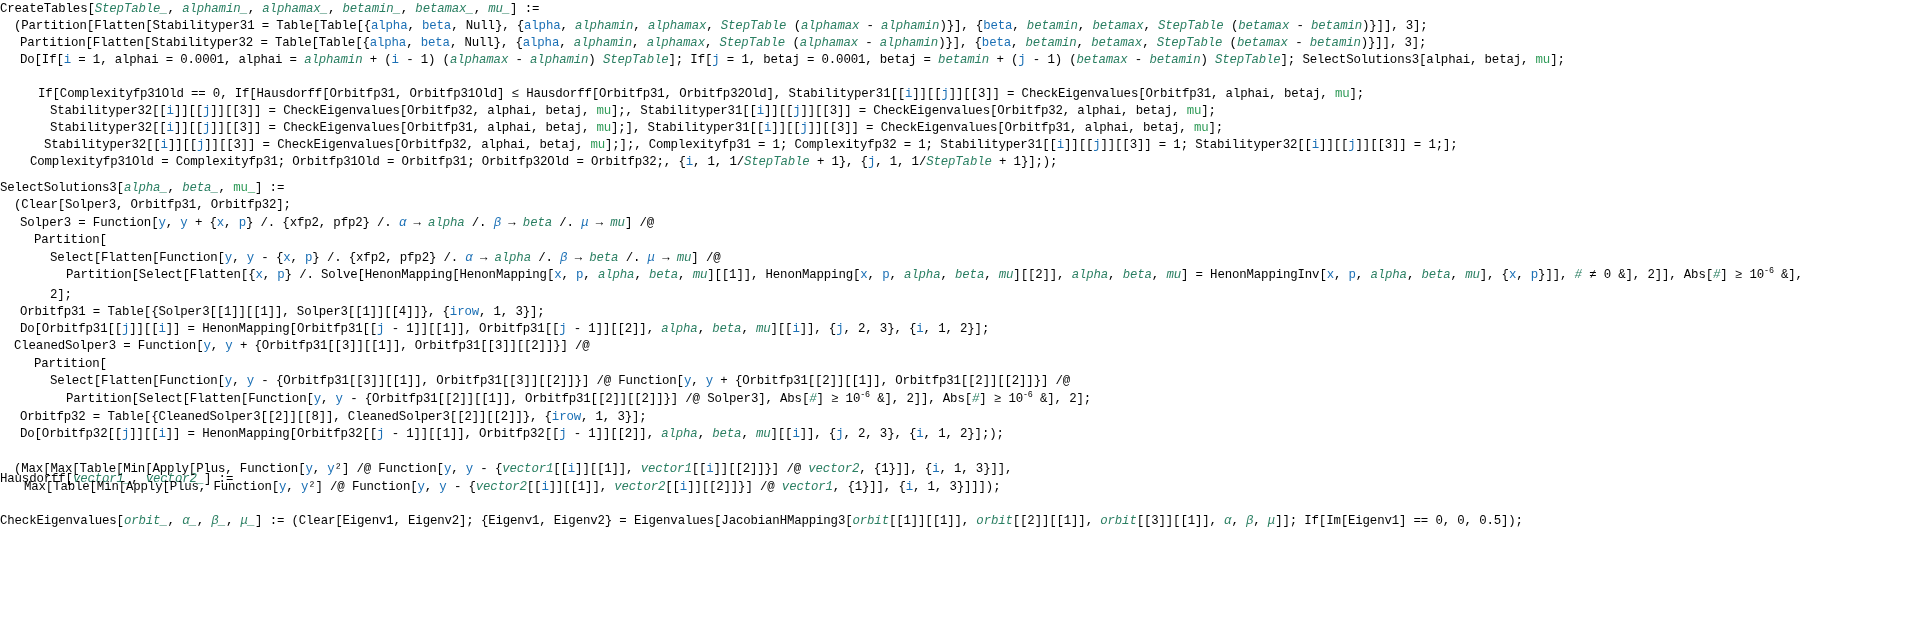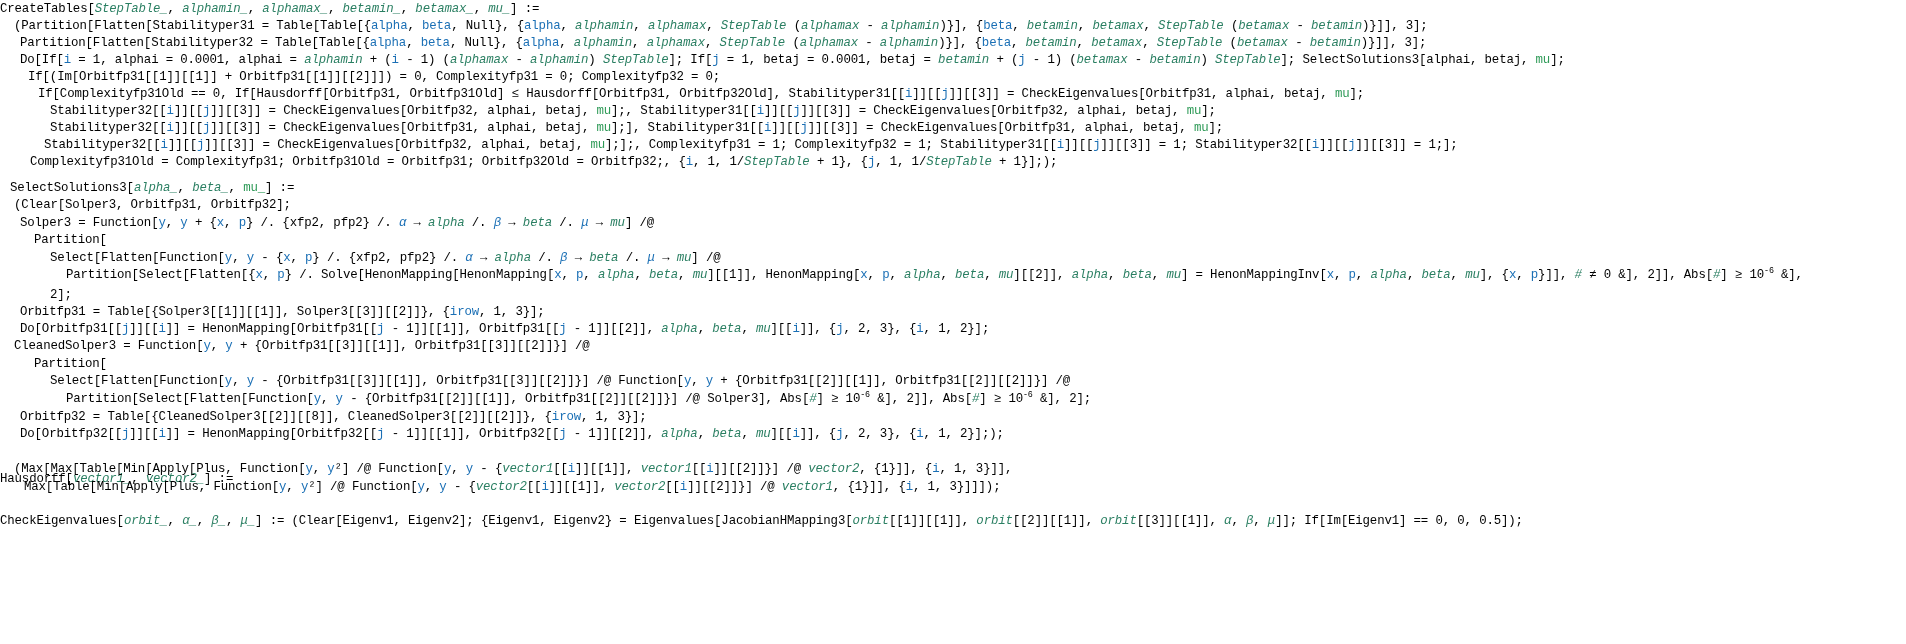--- a/index.html
+++ b/index.html
@@ -47,34 +47,33 @@
   }
 </style>
 </head>
 <body>
 
 <div id="code-surface">
     <div class="code-line" style="top: 2px; left: 0px;"><span class="tok fn">CreateTables</span><span class="tok op">[</span><span class="tok patv">StepTable_</span><span class="tok op">, </span><span class="tok patv">alphamin_</span><span class="tok op">, </span><span class="tok patv">alphamax_</span><span class="tok op">, </span><span class="tok patv">betamin_</span><span class="tok op">, </span><span class="tok patv">betamax_</span><span class="tok op">, </span><span class="tok patv">mu_</span><span class="tok op">] :=</span></div>
     <div class="code-line" style="top: 19px; left: 14px;"><span class="tok fn">(Partition[Flatten[Stabilityper31 = Table[Table[{</span><span class="tok iter">alpha</span><span class="tok op">, </span><span class="tok iter">beta</span><span class="tok op">, Null}, {</span><span class="tok iter">alpha</span><span class="tok op">, </span><span class="tok localv">alphamin</span><span class="tok op">, </span><span class="tok localv">alphamax</span><span class="tok op">, </span><span class="tok localv">StepTable</span><span class="tok op"> (</span><span class="tok localv">alphamax</span><span class="tok op"> - </span><span class="tok localv">alphamin</span><span class="tok op">)}], {</span><span class="tok iter">beta</span><span class="tok op">, </span><span class="tok localv">betamin</span><span class="tok op">, </span><span class="tok localv">betamax</span><span class="tok op">, </span><span class="tok localv">StepTable</span><span class="tok op"> (</span><span class="tok localv">betamax</span><span class="tok op"> - </span><span class="tok localv">betamin</span><span class="tok op">)}]], 3];</span></div>
     <div class="code-line" style="top: 36px; left: 20px;"><span class="tok fn">Partition[Flatten[Stabilityper32 = Table[Table[{</span><span class="tok iter">alpha</span><span class="tok op">, </span><span class="tok iter">beta</span><span class="tok op">, Null}, {</span><span class="tok iter">alpha</span><span class="tok op">, </span><span class="tok localv">alphamin</span><span class="tok op">, </span><span class="tok localv">alphamax</span><span class="tok op">, </span><span class="tok localv">StepTable</span><span class="tok op"> (</span><span class="tok localv">alphamax</span><span class="tok op"> - </span><span class="tok localv">alphamin</span><span class="tok op">)}], {</span><span class="tok iter">beta</span><span class="tok op">, </span><span class="tok localv">betamin</span><span class="tok op">, </span><span class="tok localv">betamax</span><span class="tok op">, </span><span class="tok localv">StepTable</span><span class="tok op"> (</span><span class="tok localv">betamax</span><span class="tok op"> - </span><span class="tok localv">betamin</span><span class="tok op">)}]], 3];</span></div>
     <div class="code-line" style="top: 53px; left: 20px;"><span class="tok fn">Do[If[</span><span class="tok iter">i</span><span class="tok op"> = 1, alphai = 0.0001, alphai = </span><span class="tok localv">alphamin</span><span class="tok op"> + (</span><span class="tok iter">i</span><span class="tok op"> - 1) (</span><span class="tok localv">alphamax</span><span class="tok op"> - </span><span class="tok localv">alphamin</span><span class="tok op">) </span><span class="tok localv">StepTable</span><span class="tok op">]; If[</span><span class="tok iter">j</span><span class="tok op"> = 1, betaj = 0.0001, betaj = </span><span class="tok localv">betamin</span><span class="tok op"> + (</span><span class="tok iter">j</span><span class="tok op"> - 1) (</span><span class="tok localv">betamax</span><span class="tok op"> - </span><span class="tok localv">betamin</span><span class="tok op">) </span><span class="tok localv">StepTable</span><span class="tok op">]; SelectSolutions3[alphai, betaj, </span><span class="tok mu">mu</span><span class="tok op">];</span></div>
-    <div class="code-line" style="top: 70px; left: 28px;"><span class="tok fn">If[(Im[Orbitfp31[[1]][[1]] + Orbitfp31[[1]][[2]]]) = 0, Complexityfp31 = 0; Complexityfp32 = 0;</span></div>
     <div class="code-line" style="top: 87px; left: 38px;"><span class="tok fn">If[Complexityfp31Old == 0, If[Hausdorff[Orbitfp31, Orbitfp31Old] ≤ Hausdorff[Orbitfp31, Orbitfp32Old], Stabilityper31[[</span><span class="tok iter">i</span><span class="tok op">]][[</span><span class="tok iter">j</span><span class="tok op">]][[3]] = CheckEigenvalues[Orbitfp31, alphai, betaj, </span><span class="tok mu">mu</span><span class="tok op">];</span></div>
     <div class="code-line" style="top: 104px; left: 50px;"><span class="tok fn">Stabilityper32[[</span><span class="tok iter">i</span><span class="tok op">]][[</span><span class="tok iter">j</span><span class="tok op">]][[3]] = CheckEigenvalues[Orbitfp32, alphai, betaj, </span><span class="tok mu">mu</span><span class="tok op">];, Stabilityper31[[</span><span class="tok iter">i</span><span class="tok op">]][[</span><span class="tok iter">j</span><span class="tok op">]][[3]] = CheckEigenvalues[Orbitfp32, alphai, betaj, </span><span class="tok mu">mu</span><span class="tok op">];</span></div>
     <div class="code-line" style="top: 121px; left: 50px;"><span class="tok fn">Stabilityper32[[</span><span class="tok iter">i</span><span class="tok op">]][[</span><span class="tok iter">j</span><span class="tok op">]][[3]] = CheckEigenvalues[Orbitfp31, alphai, betaj, </span><span class="tok mu">mu</span><span class="tok op">];], Stabilityper31[[</span><span class="tok iter">i</span><span class="tok op">]][[</span><span class="tok iter">j</span><span class="tok op">]][[3]] = CheckEigenvalues[Orbitfp31, alphai, betaj, </span><span class="tok mu">mu</span><span class="tok op">];</span></div>
     <div class="code-line" style="top: 138px; left: 44px;"><span class="tok fn">Stabilityper32[[</span><span class="tok iter">i</span><span class="tok op">]][[</span><span class="tok iter">j</span><span class="tok op">]][[3]] = CheckEigenvalues[Orbitfp32, alphai, betaj, </span><span class="tok mu">mu</span><span class="tok op">];];, Complexityfp31 = 1; Complexityfp32 = 1; Stabilityper31[[</span><span class="tok iter">i</span><span class="tok op">]][[</span><span class="tok iter">j</span><span class="tok op">]][[3]] = 1; Stabilityper32[[</span><span class="tok iter">i</span><span class="tok op">]][[</span><span class="tok iter">j</span><span class="tok op">]][[3]] = 1;];</span></div>
     <div class="code-line" style="top: 155px; left: 30px;"><span class="tok fn">Complexityfp31Old = Complexityfp31; Orbitfp31Old = Orbitfp31; Orbitfp32Old = Orbitfp32;, {</span><span class="tok iter">i</span><span class="tok op">, 1, 1/</span><span class="tok localv">StepTable</span><span class="tok op"> + 1}, {</span><span class="tok iter">j</span><span class="tok op">, 1, 1/</span><span class="tok localv">StepTable</span><span class="tok op"> + 1}];);</span></div>
-    <div class="code-line" style="top: 181px; left: 10px;"><span class="tok fn">SelectSolutions3</span><span class="tok op">[</span><span class="tok patv">alpha_</span><span class="tok op">, </span><span class="tok patv">beta_</span><span class="tok op">, </span><span class="tok mu">mu_</span><span class="tok op">] :=</span></div>
+    <div class="code-line" style="top: 181px; left: 0px;"><span class="tok fn">SelectSolutions3</span><span class="tok op">[</span><span class="tok patv">alpha_</span><span class="tok op">, </span><span class="tok patv">beta_</span><span class="tok op">, </span><span class="tok mu">mu_</span><span class="tok op">] :=</span></div>
     <div class="code-line" style="top: 198px; left: 14px;"><span class="tok fn">(Clear[Solper3, Orbitfp31, Orbitfp32];</span></div>
     <div class="code-line" style="top: 216px; left: 20px;"><span class="tok fn">Solper3 = Function[</span><span class="tok iter">y</span><span class="tok op">, </span><span class="tok iter">y</span><span class="tok op"> + {</span><span class="tok iter">x</span><span class="tok op">, </span><span class="tok iter">p</span><span class="tok op">} /. {xfp2, pfp2} /. </span><span class="tok greek">α</span><span class="tok op"> → </span><span class="tok localv">alpha</span><span class="tok op"> /. </span><span class="tok greek">β</span><span class="tok op"> → </span><span class="tok localv">beta</span><span class="tok op"> /. </span><span class="tok greek">μ</span><span class="tok op"> → </span><span class="tok localv">mu</span><span class="tok op">] /@</span></div>
     <div class="code-line" style="top: 233px; left: 34px;"><span class="tok fn">Partition[</span></div>
     <div class="code-line" style="top: 251px; left: 50px;"><span class="tok fn">Select[Flatten[Function[</span><span class="tok iter">y</span><span class="tok op">, </span><span class="tok iter">y</span><span class="tok op"> - {</span><span class="tok iter">x</span><span class="tok op">, </span><span class="tok iter">p</span><span class="tok op">} /. {xfp2, pfp2} /. </span><span class="tok greek">α</span><span class="tok op"> → </span><span class="tok localv">alpha</span><span class="tok op"> /. </span><span class="tok greek">β</span><span class="tok op"> → </span><span class="tok localv">beta</span><span class="tok op"> /. </span><span class="tok greek">μ</span><span class="tok op"> → </span><span class="tok localv">mu</span><span class="tok op">] /@</span></div>
     <div class="code-line" style="top: 268px; left: 66px;"><span class="tok fn">Partition[Select[Flatten[{</span><span class="tok iter">x</span><span class="tok op">, </span><span class="tok iter">p</span><span class="tok op">} /. Solve[HenonMapping[HenonMapping[</span><span class="tok iter">x</span><span class="tok op">, </span><span class="tok iter">p</span><span class="tok op">, </span><span class="tok localv">alpha</span><span class="tok op">, </span><span class="tok localv">beta</span><span class="tok op">, </span><span class="tok localv">mu</span><span class="tok op">][[1]], HenonMapping[</span><span class="tok iter">x</span><span class="tok op">, </span><span class="tok iter">p</span><span class="tok op">, </span><span class="tok localv">alpha</span><span class="tok op">, </span><span class="tok localv">beta</span><span class="tok op">, </span><span class="tok localv">mu</span><span class="tok op">][[2]], </span><span class="tok localv">alpha</span><span class="tok op">, </span><span class="tok localv">beta</span><span class="tok op">, </span><span class="tok localv">mu</span><span class="tok op">] = HenonMappingInv[</span><span class="tok iter">x</span><span class="tok op">, </span><span class="tok iter">p</span><span class="tok op">, </span><span class="tok localv">alpha</span><span class="tok op">, </span><span class="tok localv">beta</span><span class="tok op">, </span><span class="tok localv">mu</span><span class="tok op">], {</span><span class="tok iter">x</span><span class="tok op">, </span><span class="tok iter">p</span><span class="tok op">}]], </span><span class="tok localv">#</span><span class="tok op"> ≠ 0 &amp;], 2]], Abs[</span><span class="tok localv">#</span><span class="tok op">] ≥ 10</span><span class="tok sup">-6</span><span class="tok op"> &amp;],</span></div>
     <div class="code-line" style="top: 288px; left: 50px;"><span class="tok fn">2];</span></div>
-    <div class="code-line" style="top: 305px; left: 20px;"><span class="tok fn">Orbitfp31 = Table[{Solper3[[1]][[1]], Solper3[[3]][[2]]}, {</span><span class="tok iter">irow</span><span class="tok op">, 1, 3}];</span></div>
+    <div class="code-line" style="top: 305px; left: 20px;"><span class="tok fn">Orbitfp31 = Table[{Solper3[[1]][[1]], Solper3[[1]][[4]]}, {</span><span class="tok iter">irow</span><span class="tok op">, 1, 3}];</span></div>
     <div class="code-line" style="top: 322px; left: 20px;"><span class="tok fn">Do[Orbitfp31[[</span><span class="tok iter">j</span><span class="tok op">]][[</span><span class="tok iter">i</span><span class="tok op">]] = HenonMapping[Orbitfp31[[</span><span class="tok iter">j</span><span class="tok op"> - 1]][[1]], Orbitfp31[[</span><span class="tok iter">j</span><span class="tok op"> - 1]][[2]], </span><span class="tok localv">alpha</span><span class="tok op">, </span><span class="tok localv">beta</span><span class="tok op">, </span><span class="tok localv">mu</span><span class="tok op">][[</span><span class="tok iter">i</span><span class="tok op">]], {</span><span class="tok iter">j</span><span class="tok op">, 2, 3}, {</span><span class="tok iter">i</span><span class="tok op">, 1, 2}];</span></div>
     <div class="code-line" style="top: 339px; left: 14px;"><span class="tok fn">CleanedSolper3 = Function[</span><span class="tok iter">y</span><span class="tok op">, </span><span class="tok iter">y</span><span class="tok op"> + {Orbitfp31[[3]][[1]], Orbitfp31[[3]][[2]]}] /@</span></div>
     <div class="code-line" style="top: 357px; left: 34px;"><span class="tok fn">Partition[</span></div>
     <div class="code-line" style="top: 374px; left: 50px;"><span class="tok fn">Select[Flatten[Function[</span><span class="tok iter">y</span><span class="tok op">, </span><span class="tok iter">y</span><span class="tok op"> - {Orbitfp31[[3]][[1]], Orbitfp31[[3]][[2]]}] /@ Function[</span><span class="tok iter">y</span><span class="tok op">, </span><span class="tok iter">y</span><span class="tok op"> + {Orbitfp31[[2]][[1]], Orbitfp31[[2]][[2]]}] /@</span></div>
     <div class="code-line" style="top: 392px; left: 66px;"><span class="tok fn">Partition[Select[Flatten[Function[</span><span class="tok iter">y</span><span class="tok op">, </span><span class="tok iter">y</span><span class="tok op"> - {Orbitfp31[[2]][[1]], Orbitfp31[[2]][[2]]}] /@ Solper3], Abs[</span><span class="tok localv">#</span><span class="tok op">] ≥ 10</span><span class="tok sup">-6</span><span class="tok op"> &amp;], 2]], Abs[</span><span class="tok localv">#</span><span class="tok op">] ≥ 10</span><span class="tok sup">-6</span><span class="tok op"> &amp;], 2];</span></div>
     <div class="code-line" style="top: 410px; left: 20px;"><span class="tok fn">Orbitfp32 = Table[{CleanedSolper3[[2]][[8]], CleanedSolper3[[2]][[2]]}, {</span><span class="tok iter">irow</span><span class="tok op">, 1, 3}];</span></div>
     <div class="code-line" style="top: 427px; left: 20px;"><span class="tok fn">Do[Orbitfp32[[</span><span class="tok iter">j</span><span class="tok op">]][[</span><span class="tok iter">i</span><span class="tok op">]] = HenonMapping[Orbitfp32[[</span><span class="tok iter">j</span><span class="tok op"> - 1]][[1]], Orbitfp32[[</span><span class="tok iter">j</span><span class="tok op"> - 1]][[2]], </span><span class="tok localv">alpha</span><span class="tok op">, </span><span class="tok localv">beta</span><span class="tok op">, </span><span class="tok localv">mu</span><span class="tok op">][[</span><span class="tok iter">i</span><span class="tok op">]], {</span><span class="tok iter">j</span><span class="tok op">, 2, 3}, {</span><span class="tok iter">i</span><span class="tok op">, 1, 2}];);</span></div>
     <div class="code-line" style="top: 444px; left: 0px; margin-top: 28px;"><span class="tok fn">Hausdorff</span><span class="tok op">[</span><span class="tok patv">vector1_</span><span class="tok op">, </span><span class="tok patv">vector2_</span><span class="tok op">] :=</span></div>
     <div class="code-line" style="top: 462px; left: 14px;"><span class="tok fn">(Max[Max[Table[Min[Apply[Plus, Function[</span><span class="tok iter">y</span><span class="tok op">, </span><span class="tok iter">y</span><span class="tok op">²] /@ Function[</span><span class="tok iter">y</span><span class="tok op">, </span><span class="tok iter">y</span><span class="tok op"> - {</span><span class="tok localv">vector1</span><span class="tok op">[[</span><span class="tok iter">i</span><span class="tok op">]][[1]], </span><span class="tok localv">vector1</span><span class="tok op">[[</span><span class="tok iter">i</span><span class="tok op">]][[2]]}] /@ </span><span class="tok localv">vector2</span><span class="tok op">, {1}]], {</span><span class="tok iter">i</span><span class="tok op">, 1, 3}]],</span></div>
     <div class="code-line" style="top: 480px; left: 24px;"><span class="tok fn">Max[Table[Min[Apply[Plus, Function[</span><span class="tok iter">y</span><span class="tok op">, </span><span class="tok iter">y</span><span class="tok op">²] /@ Function[</span><span class="tok iter">y</span><span class="tok op">, </span><span class="tok iter">y</span><span class="tok op"> - {</span><span class="tok localv">vector2</span><span class="tok op">[[</span><span class="tok iter">i</span><span class="tok op">]][[1]], </span><span class="tok localv">vector2</span><span class="tok op">[[</span><span class="tok iter">i</span><span class="tok op">]][[2]]}] /@ </span><span class="tok localv">vector1</span><span class="tok op">, {1}]], {</span><span class="tok iter">i</span><span class="tok op">, 1, 3}]]]);</span></div>

